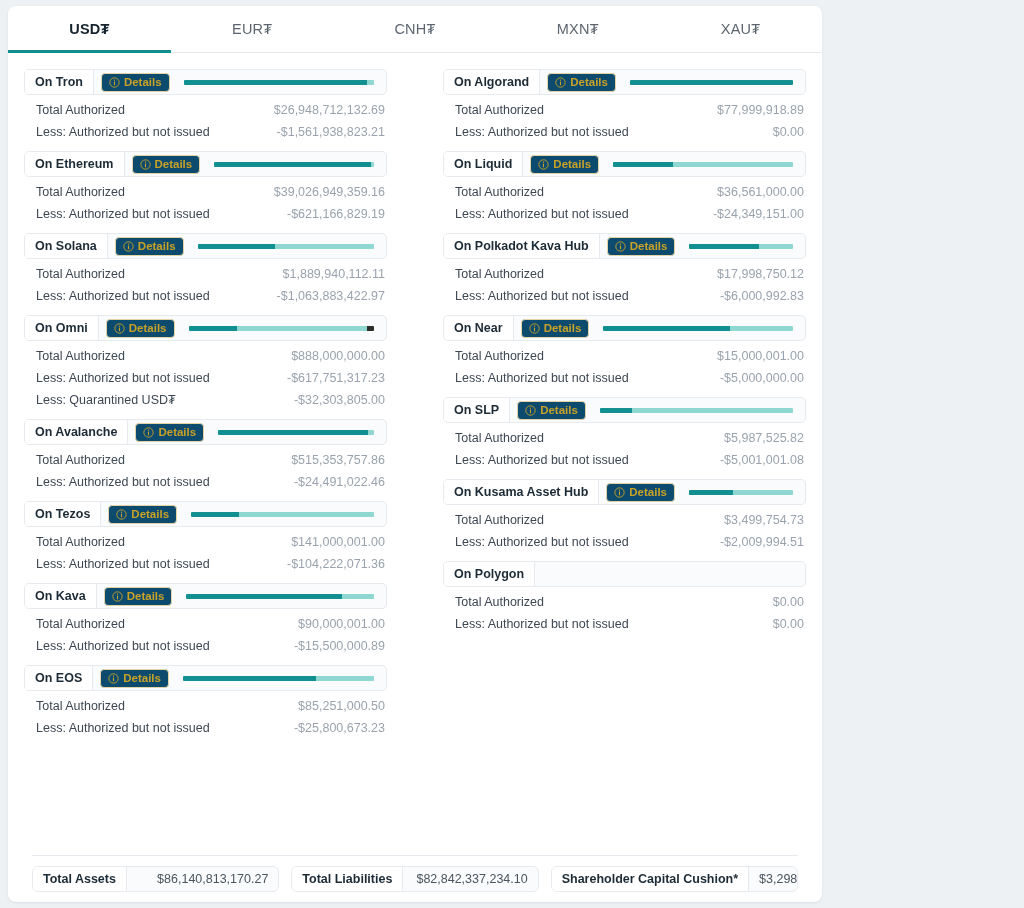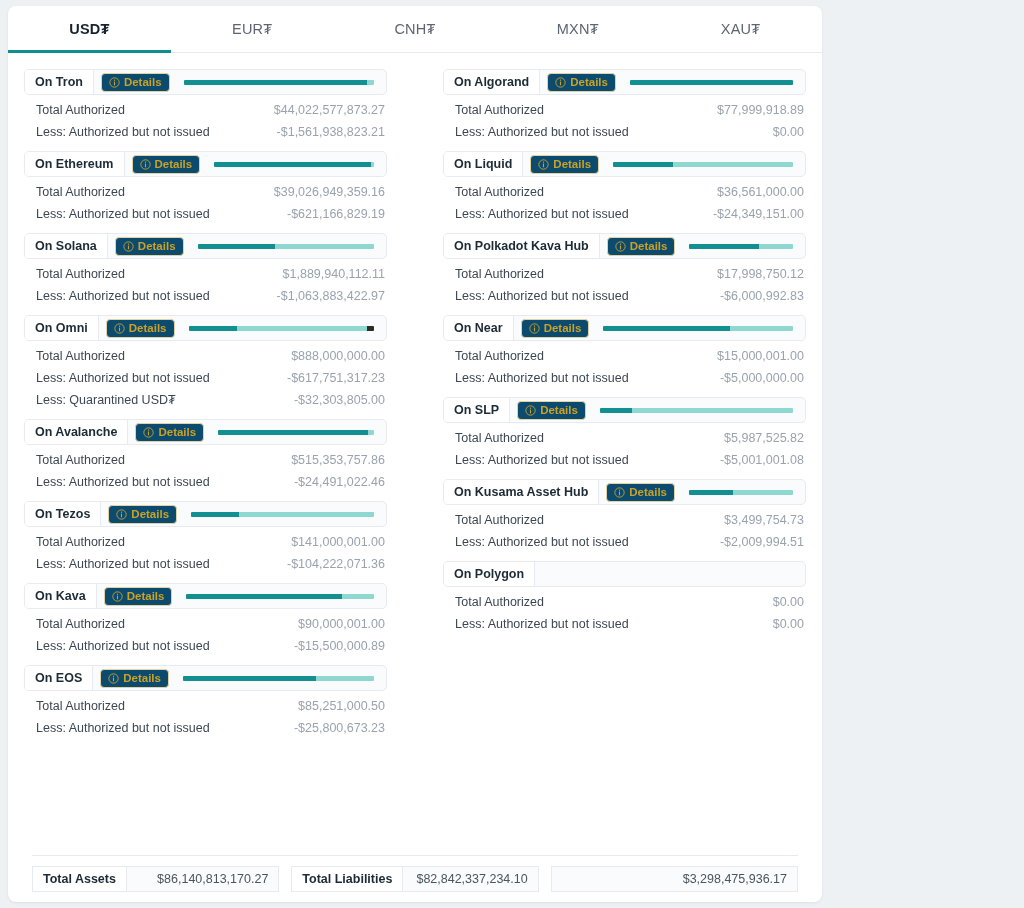--- a/index.html
+++ b/index.html
@@ -153,21 +153,21 @@
     padding-top: 10px;
     display: flex;
     gap: 12px;
   }
   .total-box {
     flex: 1 1 0;
     height: 26px;
     display: flex;
     align-items: stretch;
     border: 1px solid #e7eaee;
-    border-radius: 0;
+    border-radius: 6px;
     background: #fafbfc;
     overflow: hidden;
   }
   .total-label {
     display: flex;
     align-items: center;
     padding: 0 10px;
     background: #ffffff;
     border-right: 1px solid #e7eaee;
     font-size: 12.5px;
@@ -227,21 +227,21 @@
               </div>
               <div class="bar-wrap">
                 <div class="bar">
                   <div class="seg-issued" style="width: 96.4%;"></div>
                   <div class="seg-unissued" style="width: 3.6%;"></div>
                 </div>
               </div>
             </div>
             <div class="row">
               <span class="label">Total Authorized</span>
-              <span class="value">$44,022,577,873.27</span>
+              <span class="value">$26,948,712,132.69</span>
             </div>
             <div class="row">
               <span class="label">Less: Authorized but not issued</span>
               <span class="value">-$1,561,938,823.21</span>
             </div>
           </div>
           <div class="chain">
             <div class="chain-head">
               <div class="chain-name">On Ethereum</div>
               <div class="details-btn">
@@ -644,18 +644,19 @@
     <div class="footer">
         <div class="total-box">
           <div class="total-label">Total Assets</div>
           <div class="total-value">$86,140,813,170.27</div>
         </div>
         <div class="total-box">
           <div class="total-label">Total Liabilities</div>
           <div class="total-value">$82,842,337,234.10</div>
         </div>
         <div class="total-box">
+          <div class="total-label">Shareholder Capital Cushion*</div>
           <div class="total-value">$3,298,475,936.17</div>
         </div>
       </div>
 
   </div>
 </div>
 
 </body></html>

